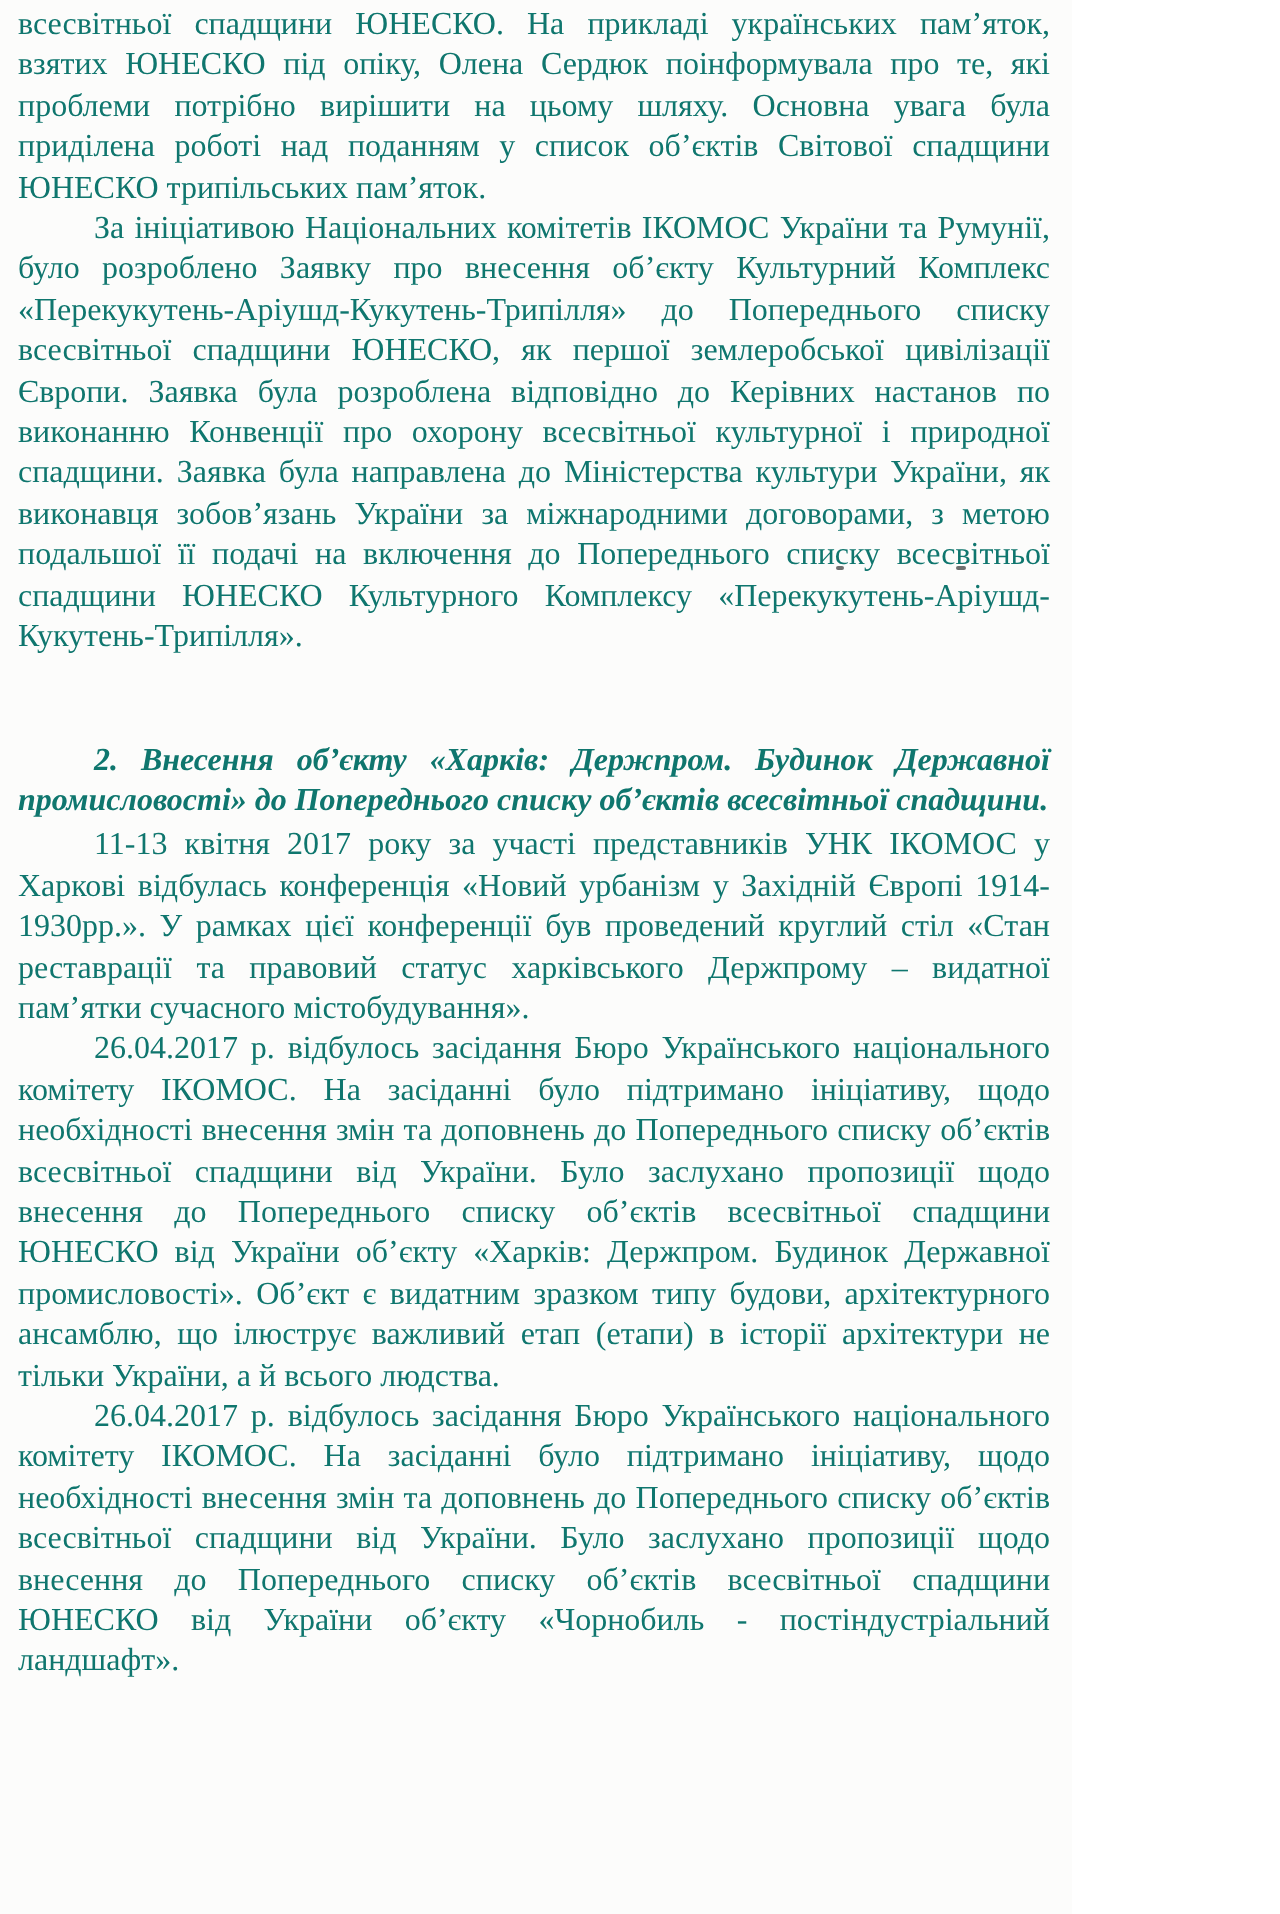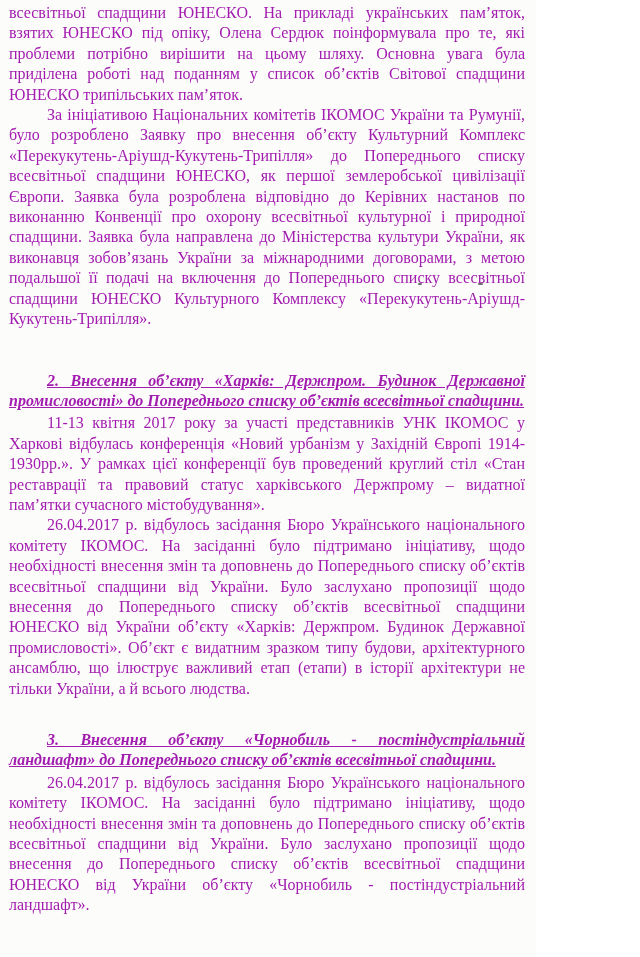--- a/index.html
+++ b/index.html
@@ -7,38 +7,37 @@
     padding: 0;
     background: #ffffff;
   }
   .page {
     position: relative;
     box-sizing: border-box;
     width: 536px;
     height: 957px;
     padding: 3px 11px 0 9px;
     background: #fcfcfb;
-    color: #a21caf;
+    color: #0f766e;
     font-family: "Liberation Serif", "DejaVu Serif", serif;
     font-size: 16px;
     line-height: 20.4px;
     text-align: justify;
     overflow: hidden;
   }
   .paragraph {
     margin: 0;
   }
   .indent {
     text-indent: 38px;
   }
   .heading {
     margin: 0;
     font-weight: bold;
     font-style: italic;
-    text-decoration: underline;
   }
   .heading-2 {
     margin-top: 41px;
     margin-bottom: 2px;
   }
   .heading-3 {
     margin-top: 31px;
     margin-bottom: 2px;
   }
   .scan-speck {
@@ -58,21 +57,20 @@
 
   <p class="paragraph indent">За ініціативою Національних комітетів ІКОМОС України та Румунії, було розроблено Заявку про внесення об’єкту Культурний Комплекс «Перекукутень-Аріушд-Кукутень-Трипілля» до Попереднього списку всесвітньої спадщини ЮНЕСКО, як першої землеробської цивілізації Європи. Заявка була розроблена відповідно до Керівних настанов по виконанню Конвенції про охорону всесвітньої культурної і природної спадщини. Заявка була направлена до Міністерства культури України, як виконавця зобов’язань України за міжнародними договорами, з метою подальшої її подачі на включення до Попереднього списку всесвітньої спадщини ЮНЕСКО Культурного Комплексу «Перекукутень-Аріушд-Кукутень-Трипілля».</p>
 
   <p class="heading heading-2 indent">2. Внесення об’єкту «Харків: Держпром. Будинок Державної промисловості» до Попереднього списку об’єктів всесвітньої спадщини.</p>
 
   <p class="paragraph indent">11-13 квітня 2017 року за участі представників УНК ІКОМОС у Харкові відбулась конференція «Новий урбанізм у Західній Європі 1914-1930рр.». У рамках цієї конференції був проведений круглий стіл «Стан реставрації та правовий статус харківського Держпрому – видатної пам’ятки сучасного містобудування».</p>
 
   <p class="paragraph indent">26.04.2017 р. відбулось засідання Бюро Українського національного комітету ІКОМОС. На засіданні було підтримано ініціативу, щодо необхідності внесення змін та доповнень до Попереднього списку об’єктів всесвітньої спадщини від України. Було заслухано пропозиції щодо внесення до Попереднього списку об’єктів всесвітньої спадщини ЮНЕСКО від України об’єкту «Харків: Держпром. Будинок Державної промисловості». Об’єкт є видатним зразком типу будови, архітектурного ансамблю, що ілюструє важливий етап (етапи) в історії архітектури не тільки України, а й всього людства.</p>
 
 
-  <p class="heading heading-3 indent">3. Внесення об’єкту «Чорнобиль - постіндустріальний ландшафт» до Попереднього списку об’єктів всесвітньої спадщини.</p>
 
   <p class="paragraph indent">26.04.2017 р. відбулось засідання Бюро Українського національного комітету ІКОМОС. На засіданні було підтримано ініціативу, щодо необхідності внесення змін та доповнень до Попереднього списку об’єктів всесвітньої спадщини від України. Було заслухано пропозиції щодо внесення до Попереднього списку об’єктів всесвітньої спадщини ЮНЕСКО від України об’єкту «Чорнобиль - постіндустріальний ландшафт».</p>
 
 
   <span class="scan-speck speck-a"></span>
   <span class="scan-speck speck-b"></span>
 
 </div>
 
 </body></html>

